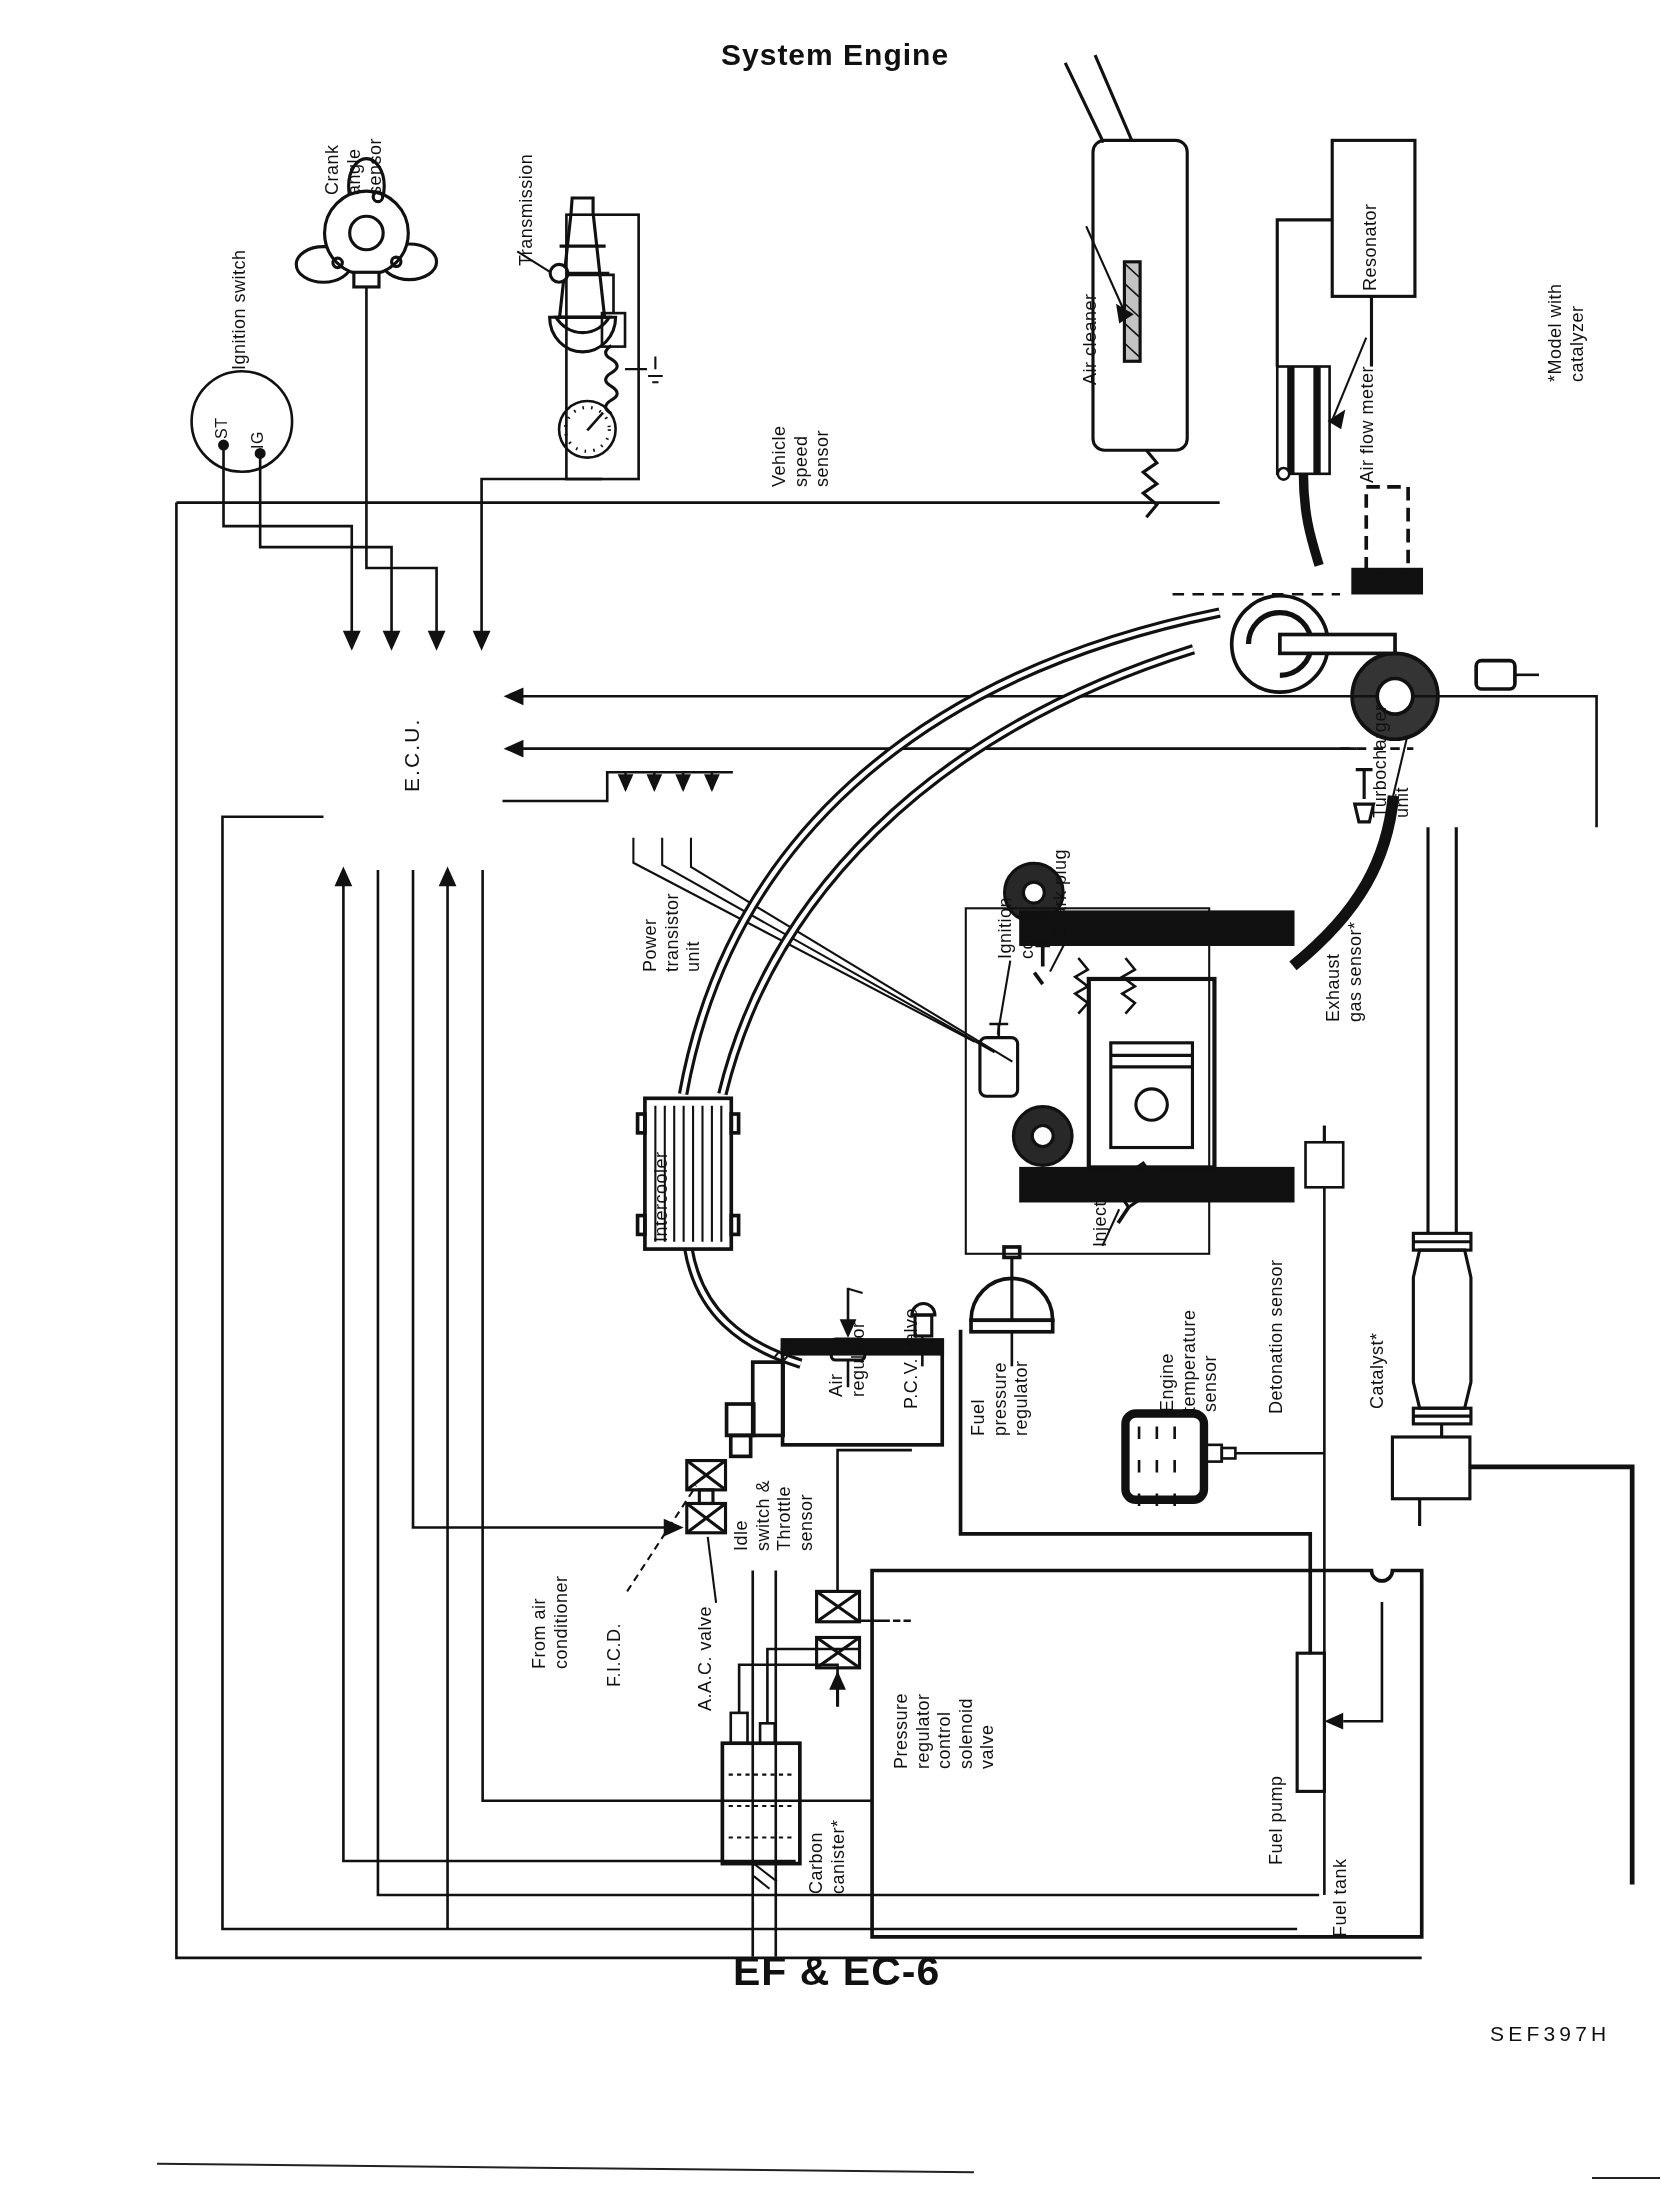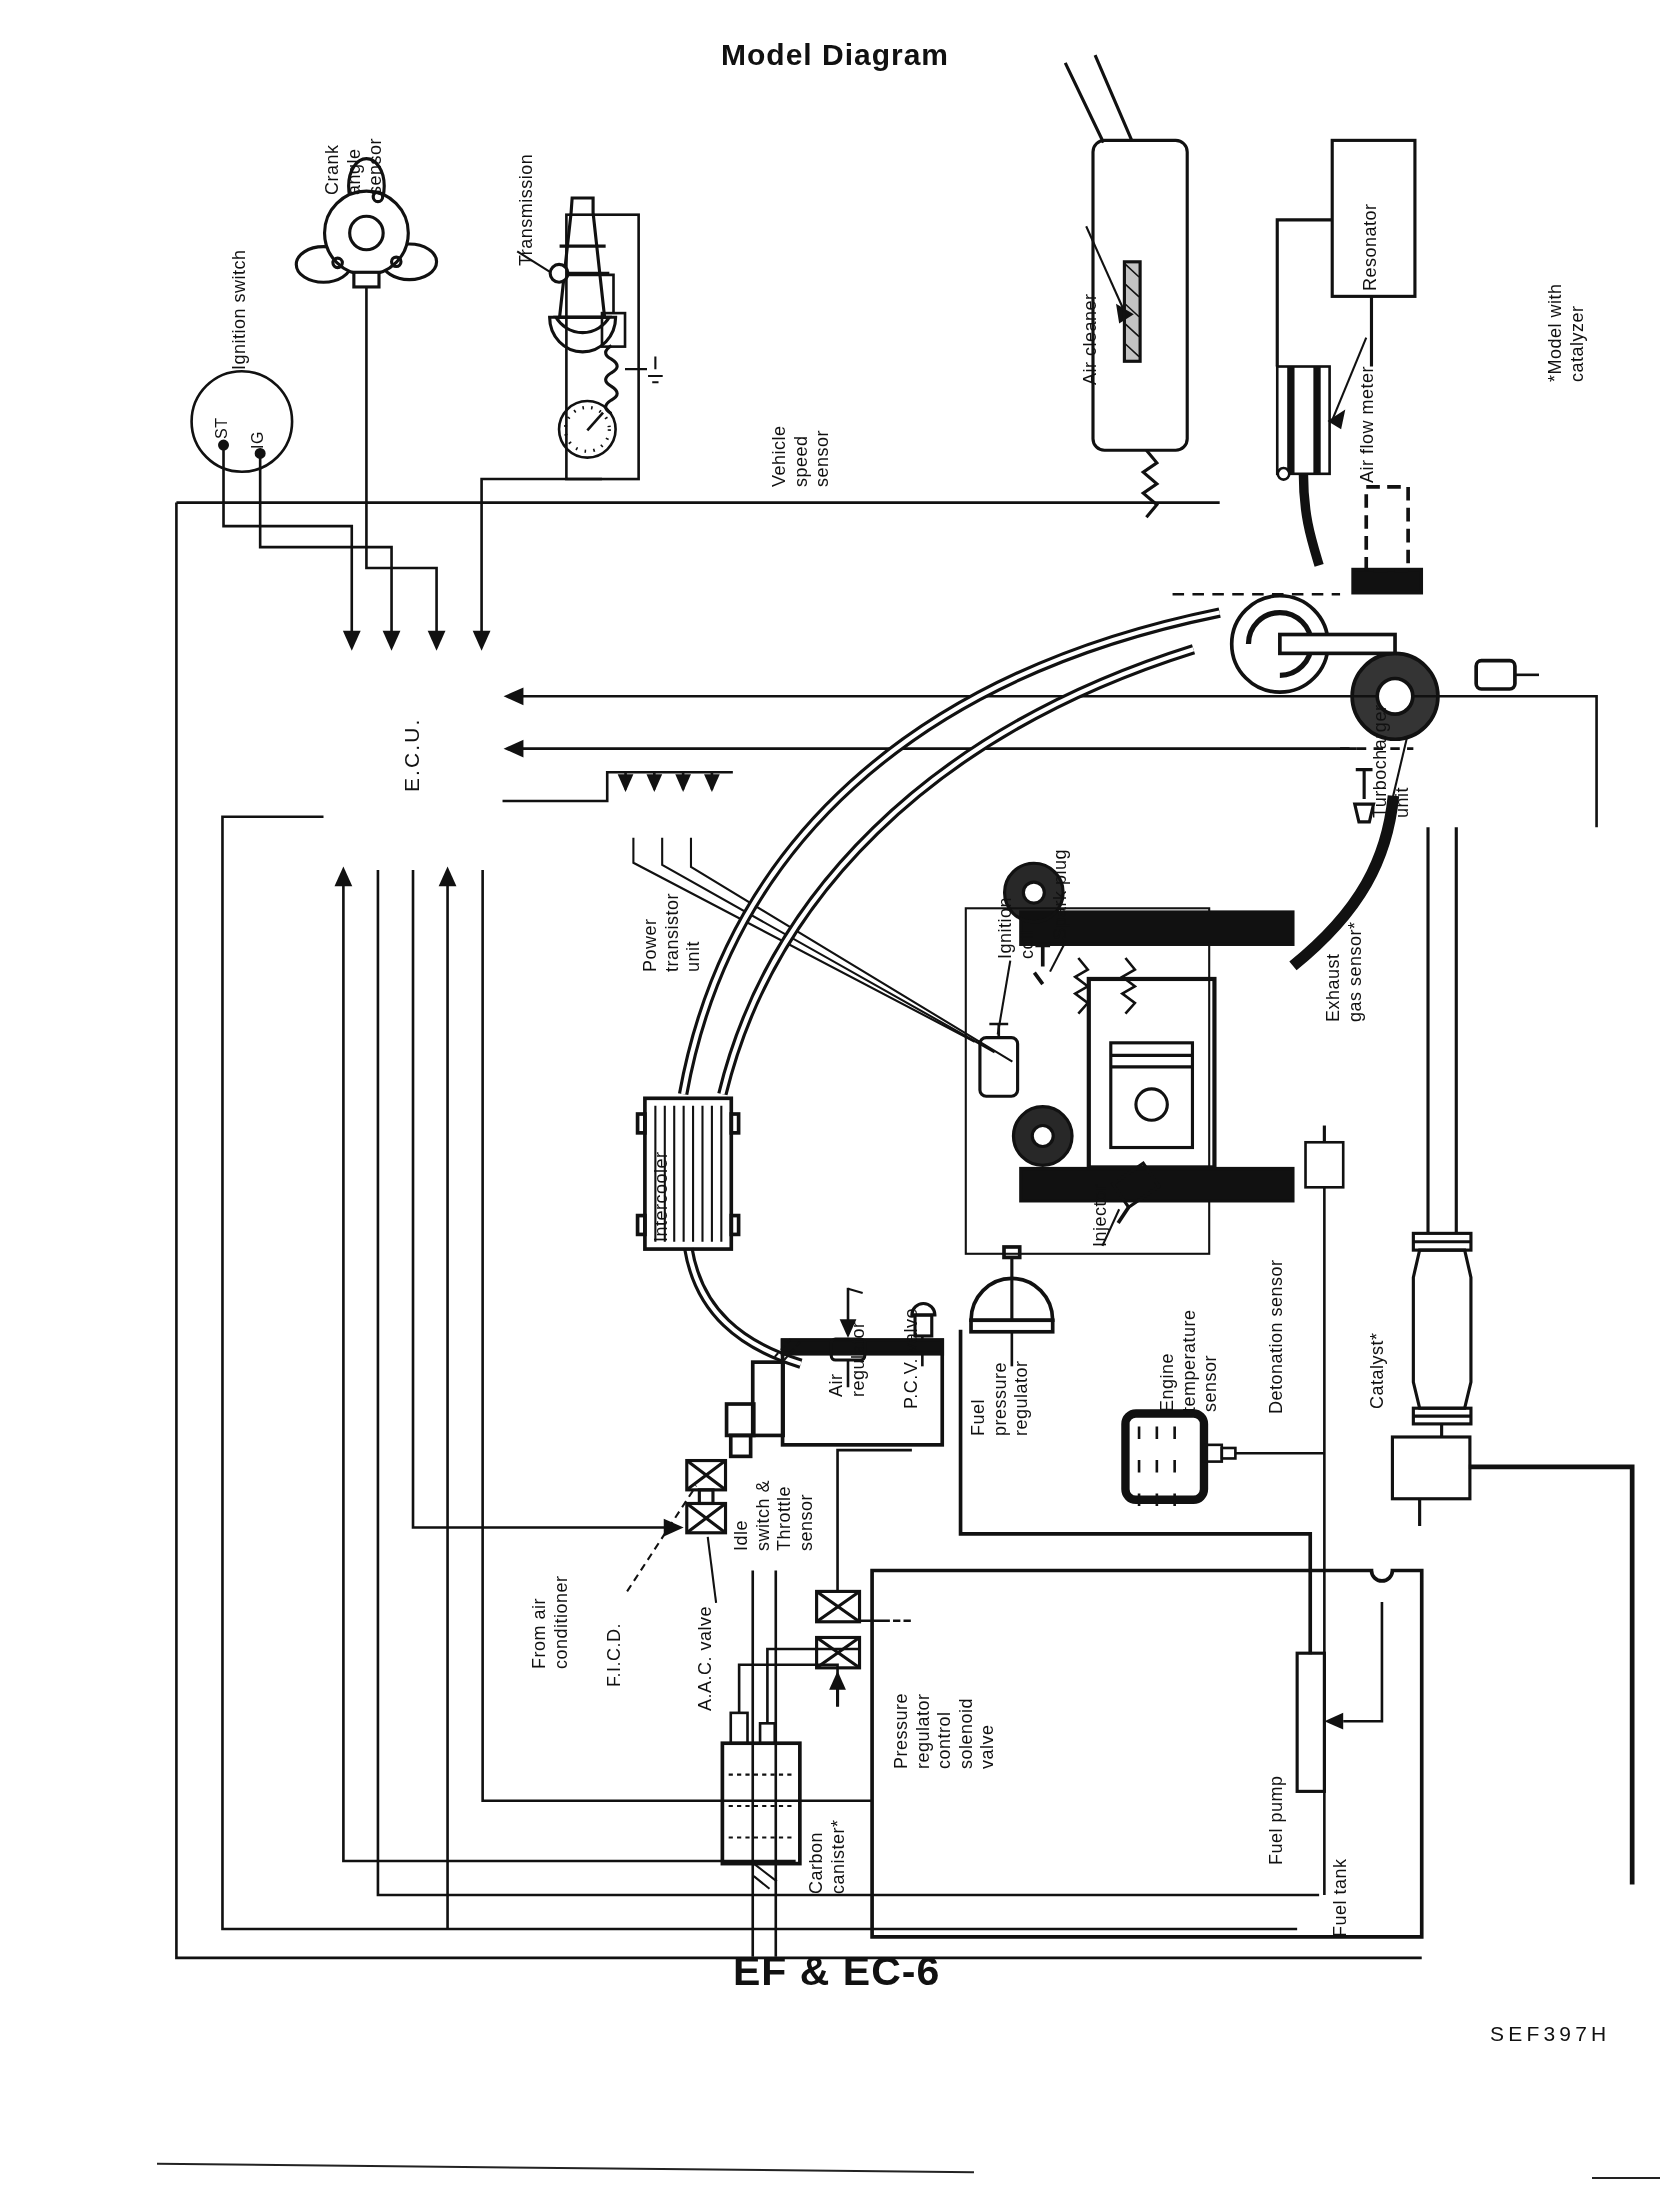--- a/index.html
+++ b/index.html
@@ -330,21 +330,21 @@
     <g stroke-width="6">
       <rect x="1560" y="3040" width="82" height="58"></rect>
       <path d="M1560,3040 l82,58 M1642,3040 l-82,58"></path>
       <rect x="1560" y="3128" width="82" height="58"></rect>
       <path d="M1560,3128 l82,58 M1642,3128 l-82,58"></path>
       <path d="M1642,3096 h58 m6,0 h14 m6,0 h14" stroke-width="5"></path>
       <path d="M1600,3260 V3198"></path>
     </g>
   </svg>
 
-  <div class="title" style="left:721px; top:38px;">Model Diagram</div>
+  <div class="title" style="left:721px; top:38px;">System Engine</div>
 
   <div class="vlabel" style="left:1545px; top:382px;">*Model with catalyzer</div>
 
   <div class="vlabel" style="left:322px; top:195px;">Crank
 angle
 sensor</div>
 
   <div class="vlabel" style="left:229px; top:370px;">Ignition switch</div>
   <div class="vlabel small" style="left:212px; top:439px;">ST</div>
   <div class="vlabel small" style="left:248px; top:449px;">IG</div>

